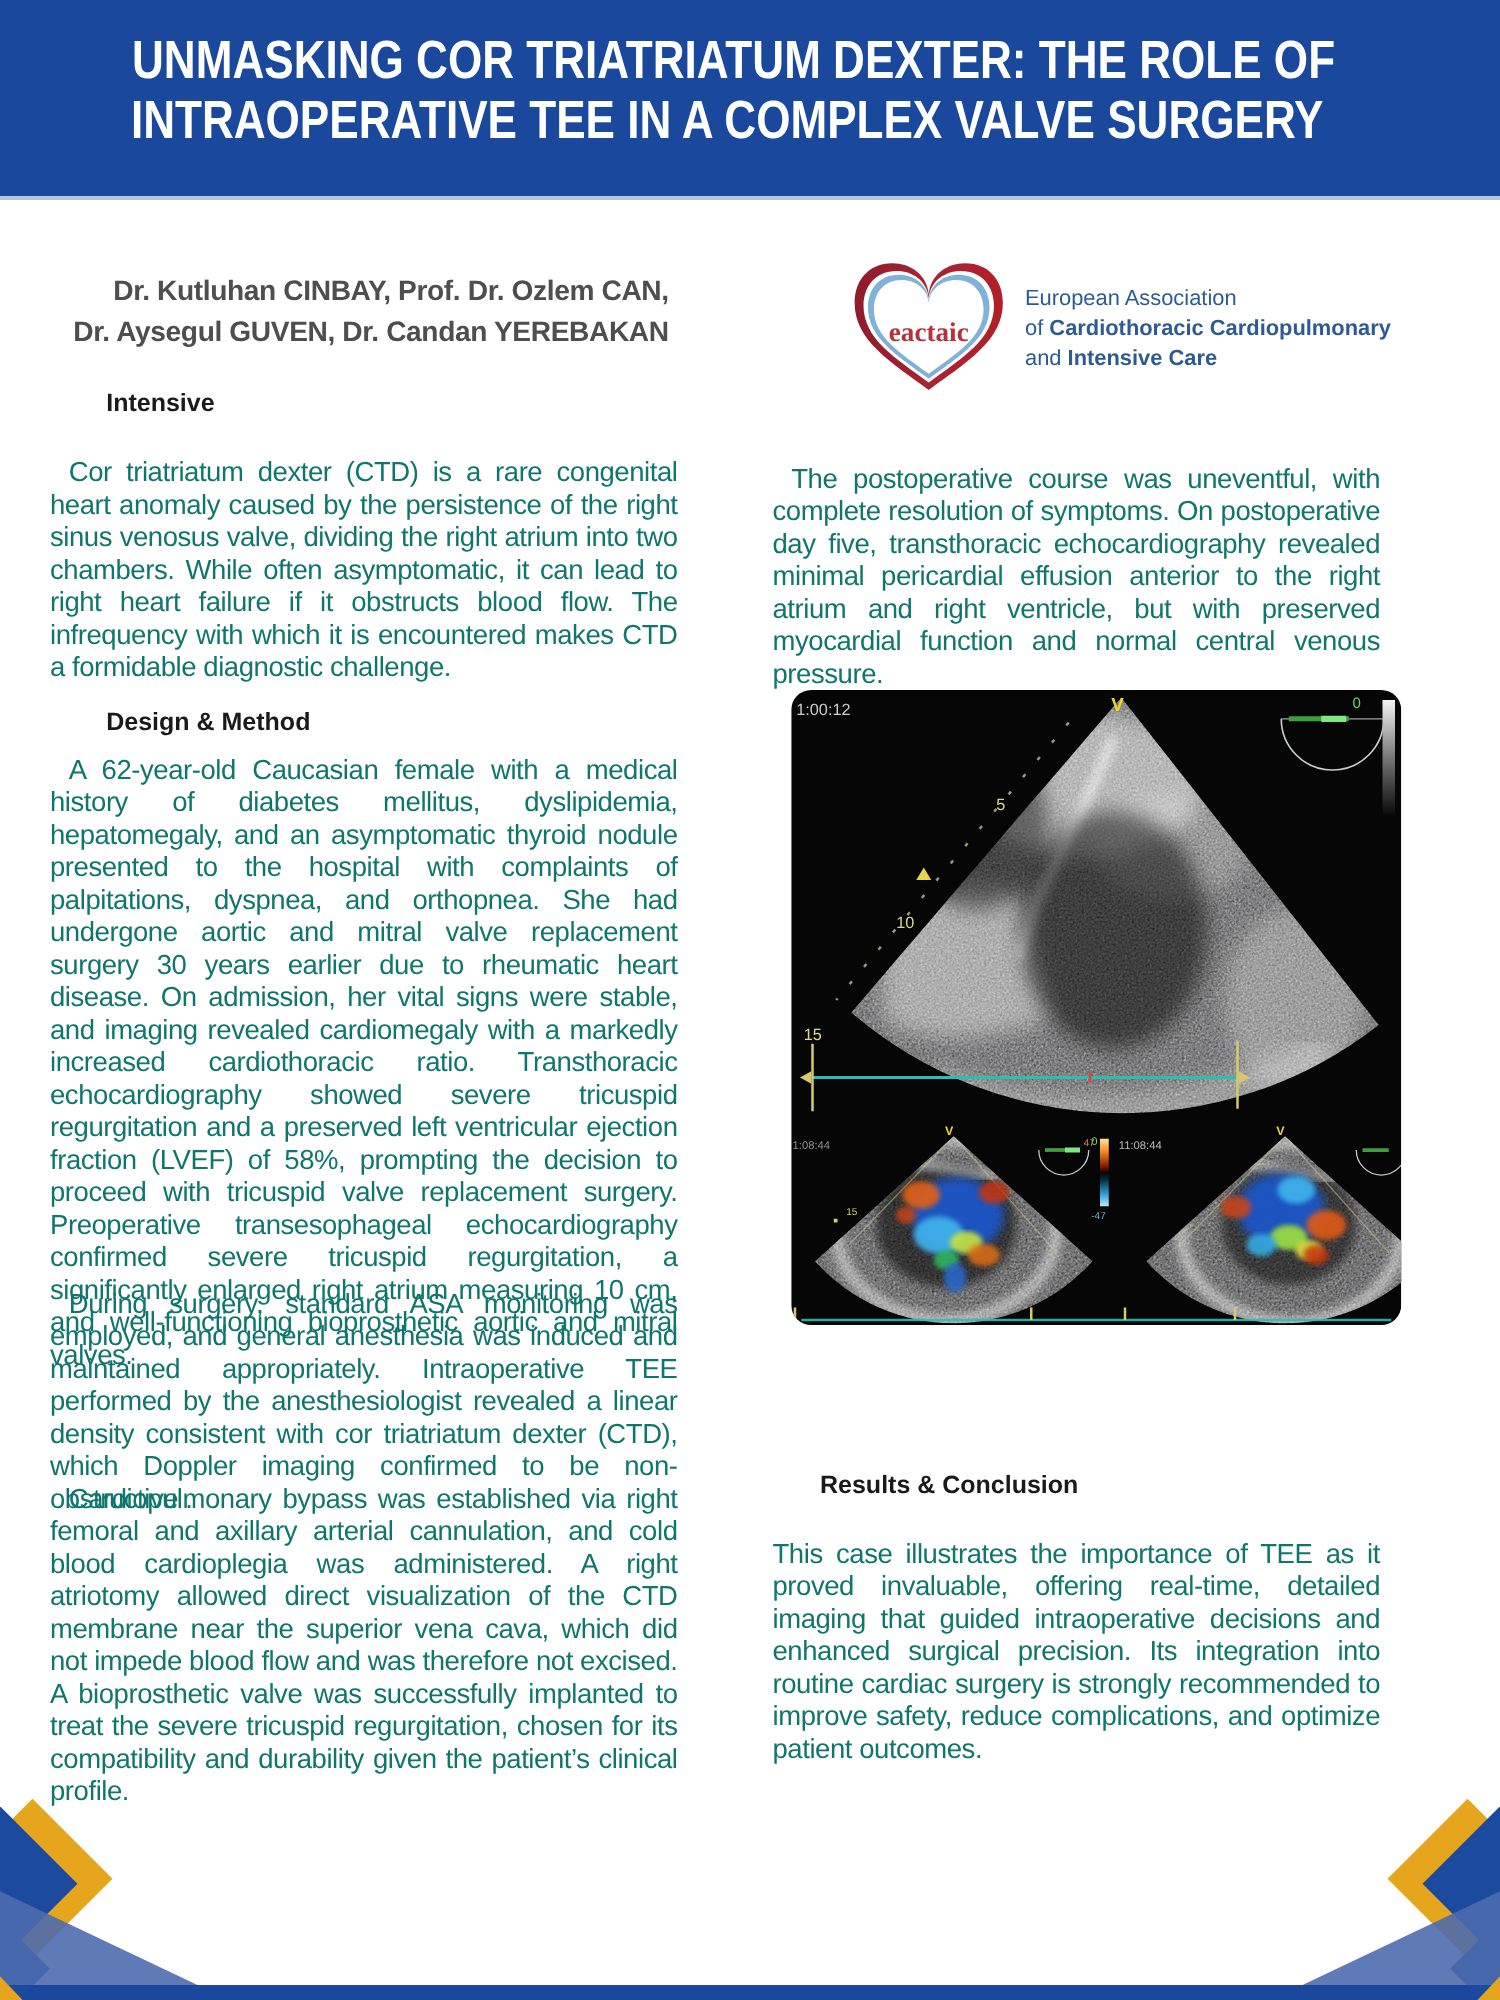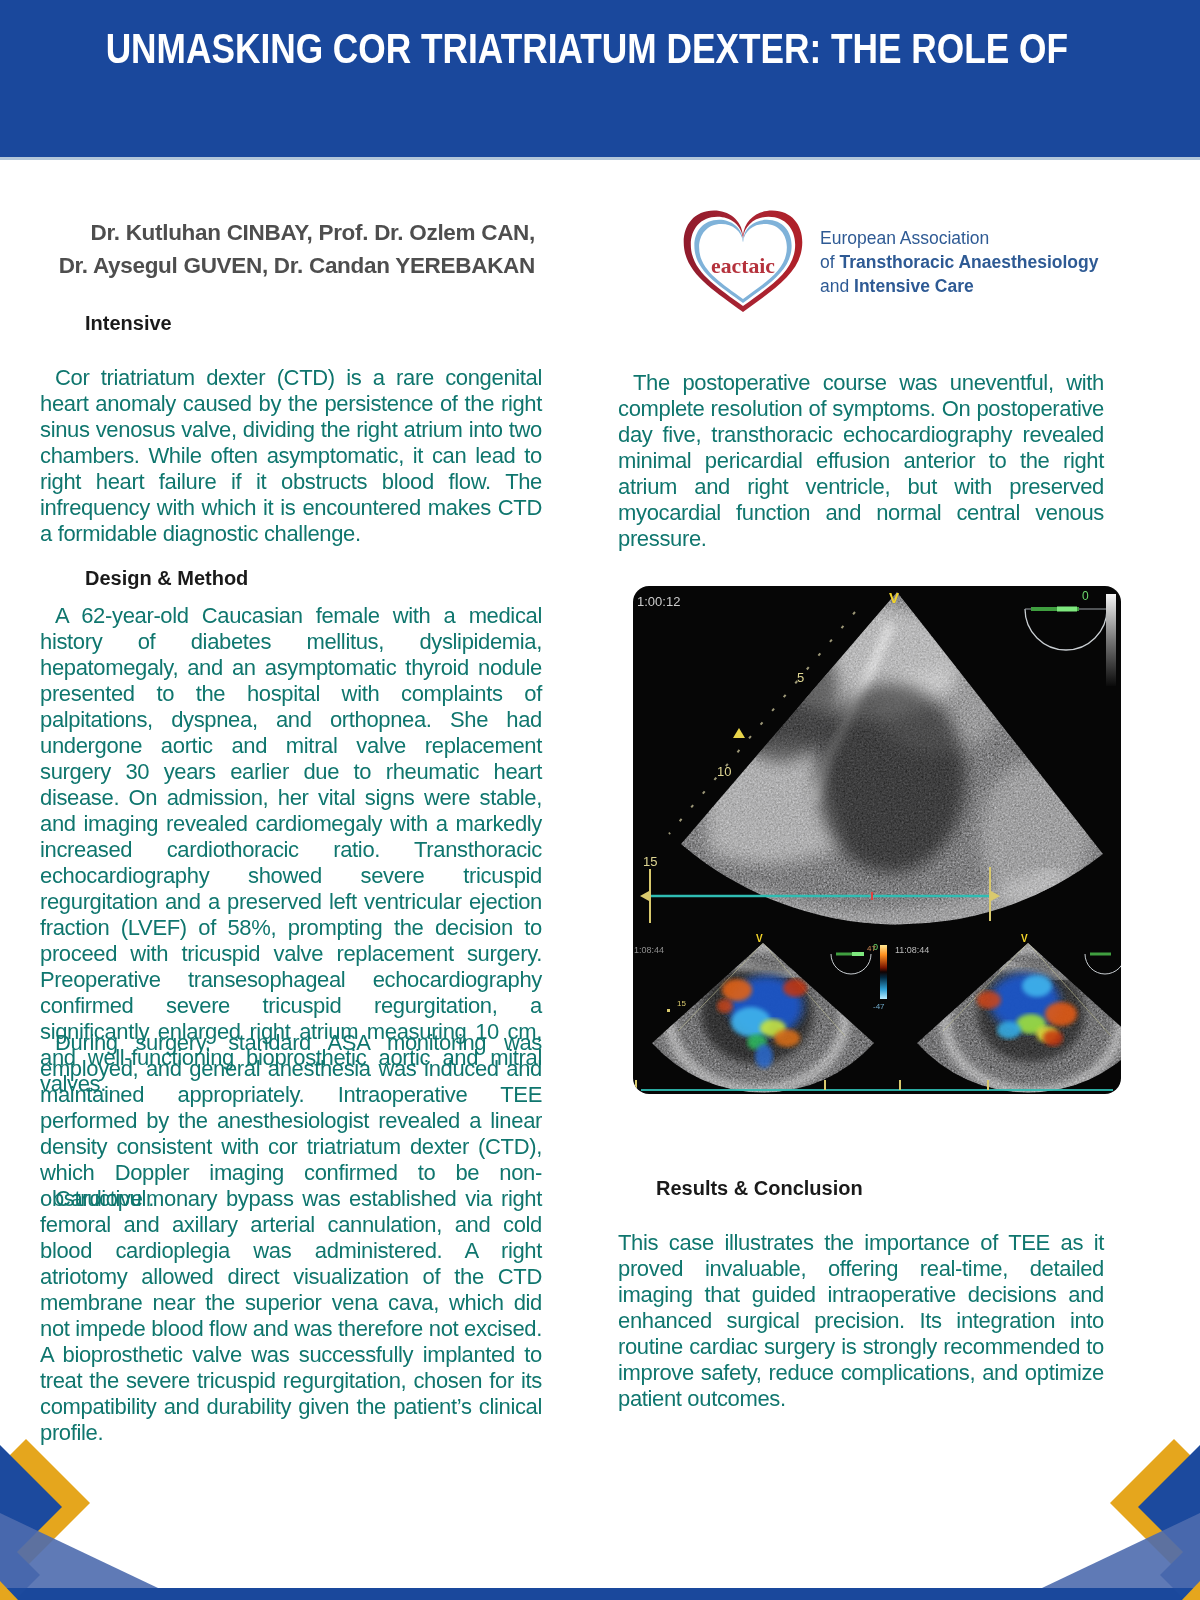--- a/index.html
+++ b/index.html
@@ -17,35 +17,36 @@
            font-weight:bold;font-size:22.5px;line-height:33px;letter-spacing:-0.3px;}
   .heart-wrap{position:absolute;left:674px;top:204px;width:138px;height:112px;}
   .assoc{position:absolute;left:820px;top:226px;color:#2E5A94;font-size:17.5px;line-height:24px;}
   .assoc .b{font-weight:bold;}
   
   .heading{position:absolute;color:#1A1A1A;font-weight:bold;font-size:20px;}
   .para{position:absolute;color:#0f766e;font-size:22px;line-height:26px;text-align:justify;
         letter-spacing:-0.35px;}
   .para.indent{text-indent:15px;}
   
-  .echo{position:absolute;left:633px;top:586px;width:432px;height:508px;}
+  .echo{position:absolute;left:633px;top:552px;width:432px;height:508px;}
   
   .corner{position:absolute;top:1395px;width:210px;height:205px;z-index:3;}
   .corner.left{left:0;}
   .corner.right{right:0;transform:scaleX(-1);}
   .footer-bar{position:absolute;left:0;bottom:0;width:1200px;height:12px;background:#1A489C;z-index:2;}
 </style>
 </head>
 <body>
 
 <div class="poster">
 
   <div class="band"></div>
   <div class="title">
     <span class="tline"><span class="squeeze">UNMASKING COR TRIATRIATUM DEXTER: THE ROLE OF</span></span>
+    <span class="tline"><span class="squeeze">INTRAOPERATIVE TEE IN A COMPLEX VALVE SURGERY</span></span>
   </div>
   <div class="band-strip"></div>
 
   <div class="authors">
     <div>Dr. Kutluhan CINBAY, Prof. Dr. Ozlem CAN,</div>
     <div>Dr. Aysegul GUVEN, Dr. Candan YEREBAKAN</div>
   </div>
 
   <div class="heart-wrap">
     <svg width="138" height="112" viewBox="0 0 100 85">
@@ -64,21 +65,21 @@
         <path d="M50,24 C49,12 39,5 28,5 C13,5 5,16 5,29 C5,52 27,65 50,82 C73,65 95,52 95,29 C95,16 87,5 72,5 C61,5 51,12 50,24 Z" fill="#7FB2D9"></path>
       </g>
       <g transform="translate(50,44) scale(0.74) translate(-50,-44)">
         <path d="M50,24 C49,12 39,5 28,5 C13,5 5,16 5,29 C5,52 27,65 50,82 C73,65 95,52 95,29 C95,16 87,5 72,5 C61,5 51,12 50,24 Z" fill="#ffffff"></path>
       </g>
       <text x="50" y="52" text-anchor="middle" font-family="Liberation Serif, serif" font-weight="bold" font-size="16.5" fill="#B5323C">eactaic</text>
     </svg>
   </div>
   <div class="assoc">
     <div><span>European Association</span></div>
-    <div><span>of </span><span class="b">Transthoracic Anaesthesiology</span></div>
+    <div><span>of </span><span class="b">Cardiothoracic Cardiopulmonary</span></div>
     <div><span>and </span><span class="b">Intensive Care</span></div>
   </div>
 
   <div class="heading" style="left:85px;top:312px;">Intensive</div>
   <div class="para indent" style="left:40px;top:365px;width:502px;">Cor triatriatum dexter (CTD) is a rare congenital heart anomaly caused by the persistence of the right sinus venosus valve, dividing the right atrium into two chambers. While often asymptomatic, it can lead to right heart failure if it obstructs blood flow. The infrequency with which it is encountered makes CTD a formidable diagnostic challenge.</div>
 
   <div class="heading" style="left:85px;top:567px;">Design &amp; Method</div>
   <div class="para indent" style="left:40px;top:603px;width:502px;">A 62-year-old Caucasian female with a medical history of diabetes mellitus, dyslipidemia, hepatomegaly, and an asymptomatic thyroid nodule presented to the hospital with complaints of palpitations, dyspnea, and orthopnea. She had undergone aortic and mitral valve replacement surgery 30 years earlier due to rheumatic heart disease. On admission, her vital signs were stable, and imaging revealed cardiomegaly with a markedly increased cardiothoracic ratio. Transthoracic echocardiography showed severe tricuspid regurgitation and a preserved left ventricular ejection fraction (LVEF) of 58%, prompting the decision to proceed with tricuspid valve replacement surgery. Preoperative transesophageal echocardiography confirmed severe tricuspid regurgitation, a significantly enlarged right atrium measuring 10 cm, and well-functioning bioprosthetic aortic and mitral valves.</div>
   <div class="para indent" style="left:40px;top:1030px;width:502px;">During surgery, standard ASA monitoring was employed, and general anesthesia was induced and maintained appropriately. Intraoperative TEE performed by the anesthesiologist revealed a linear density consistent with cor triatriatum dexter (CTD), which Doppler imaging confirmed to be non-obstructive .</div>
   <div class="para indent" style="left:40px;top:1186px;width:502px;">Cardiopulmonary bypass was established via right femoral and axillary arterial cannulation, and cold blood cardioplegia was administered. A right atriotomy allowed direct visualization of the CTD membrane near the superior vena cava, which did not impede blood flow and was therefore not excised. A bioprosthetic valve was successfully implanted to treat the severe tricuspid regurgitation, chosen for its compatibility and durability given the patient’s clinical profile.</div>

